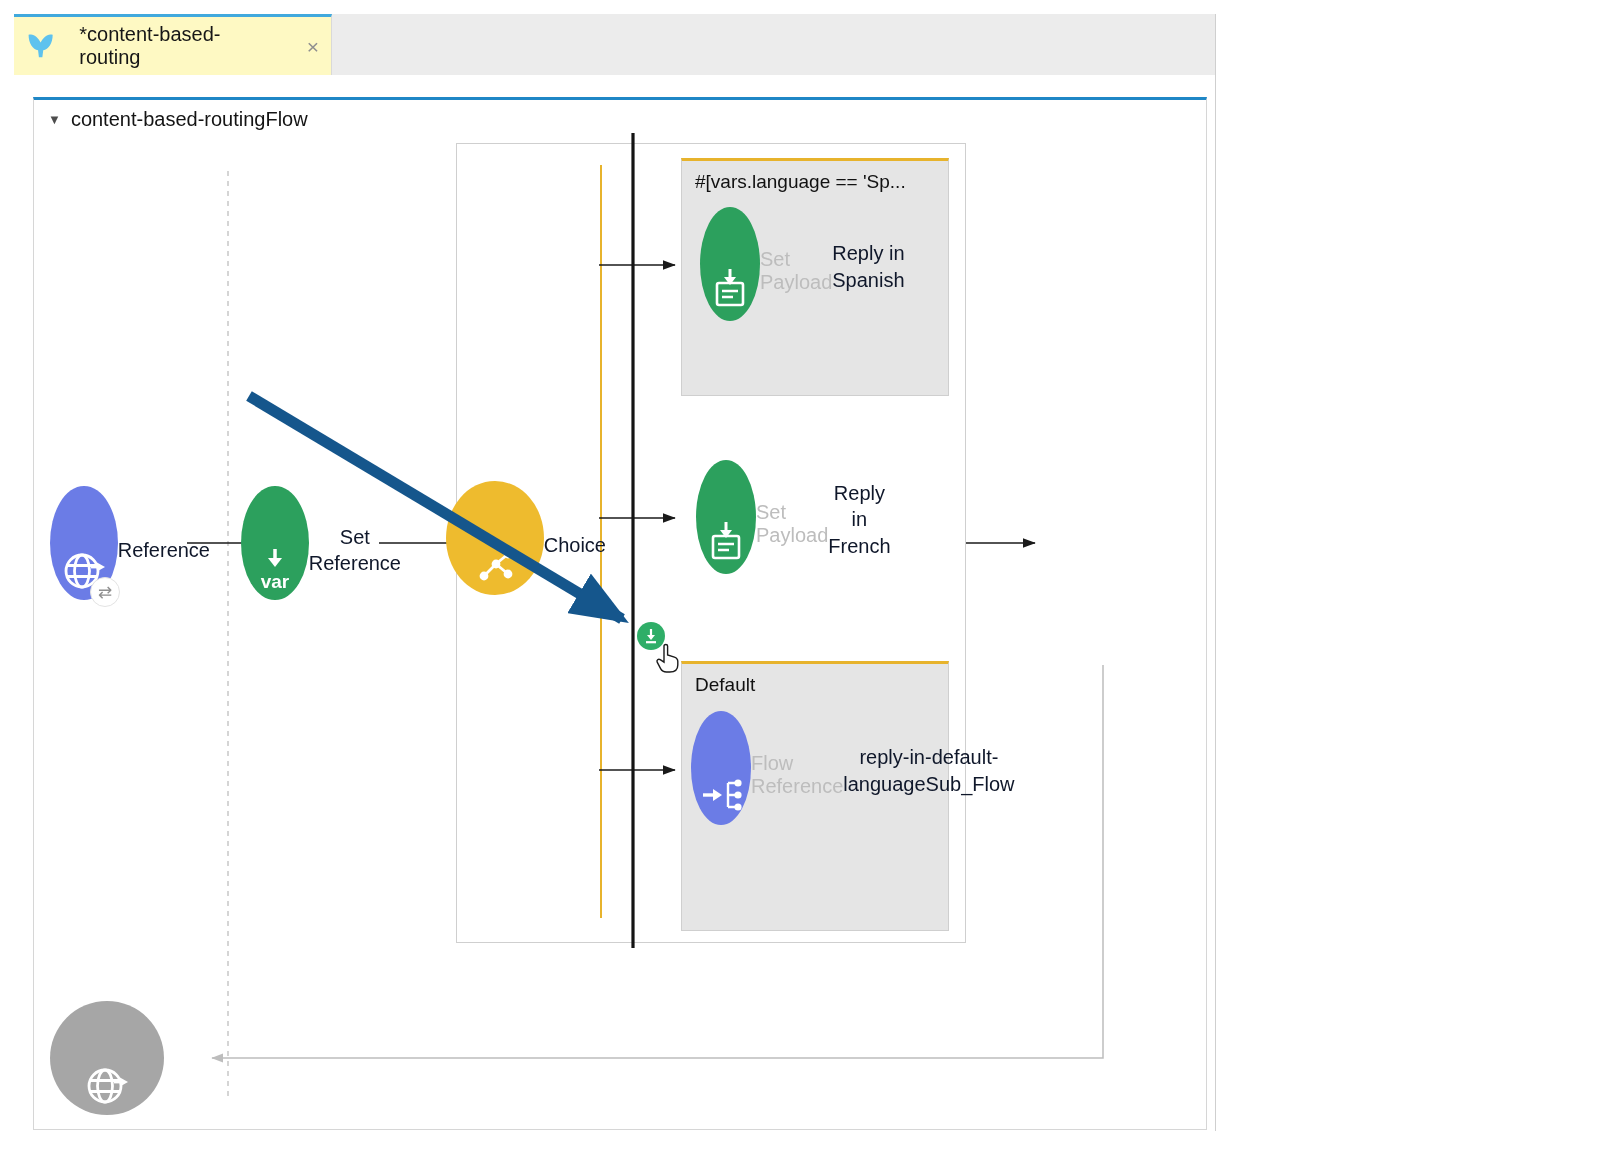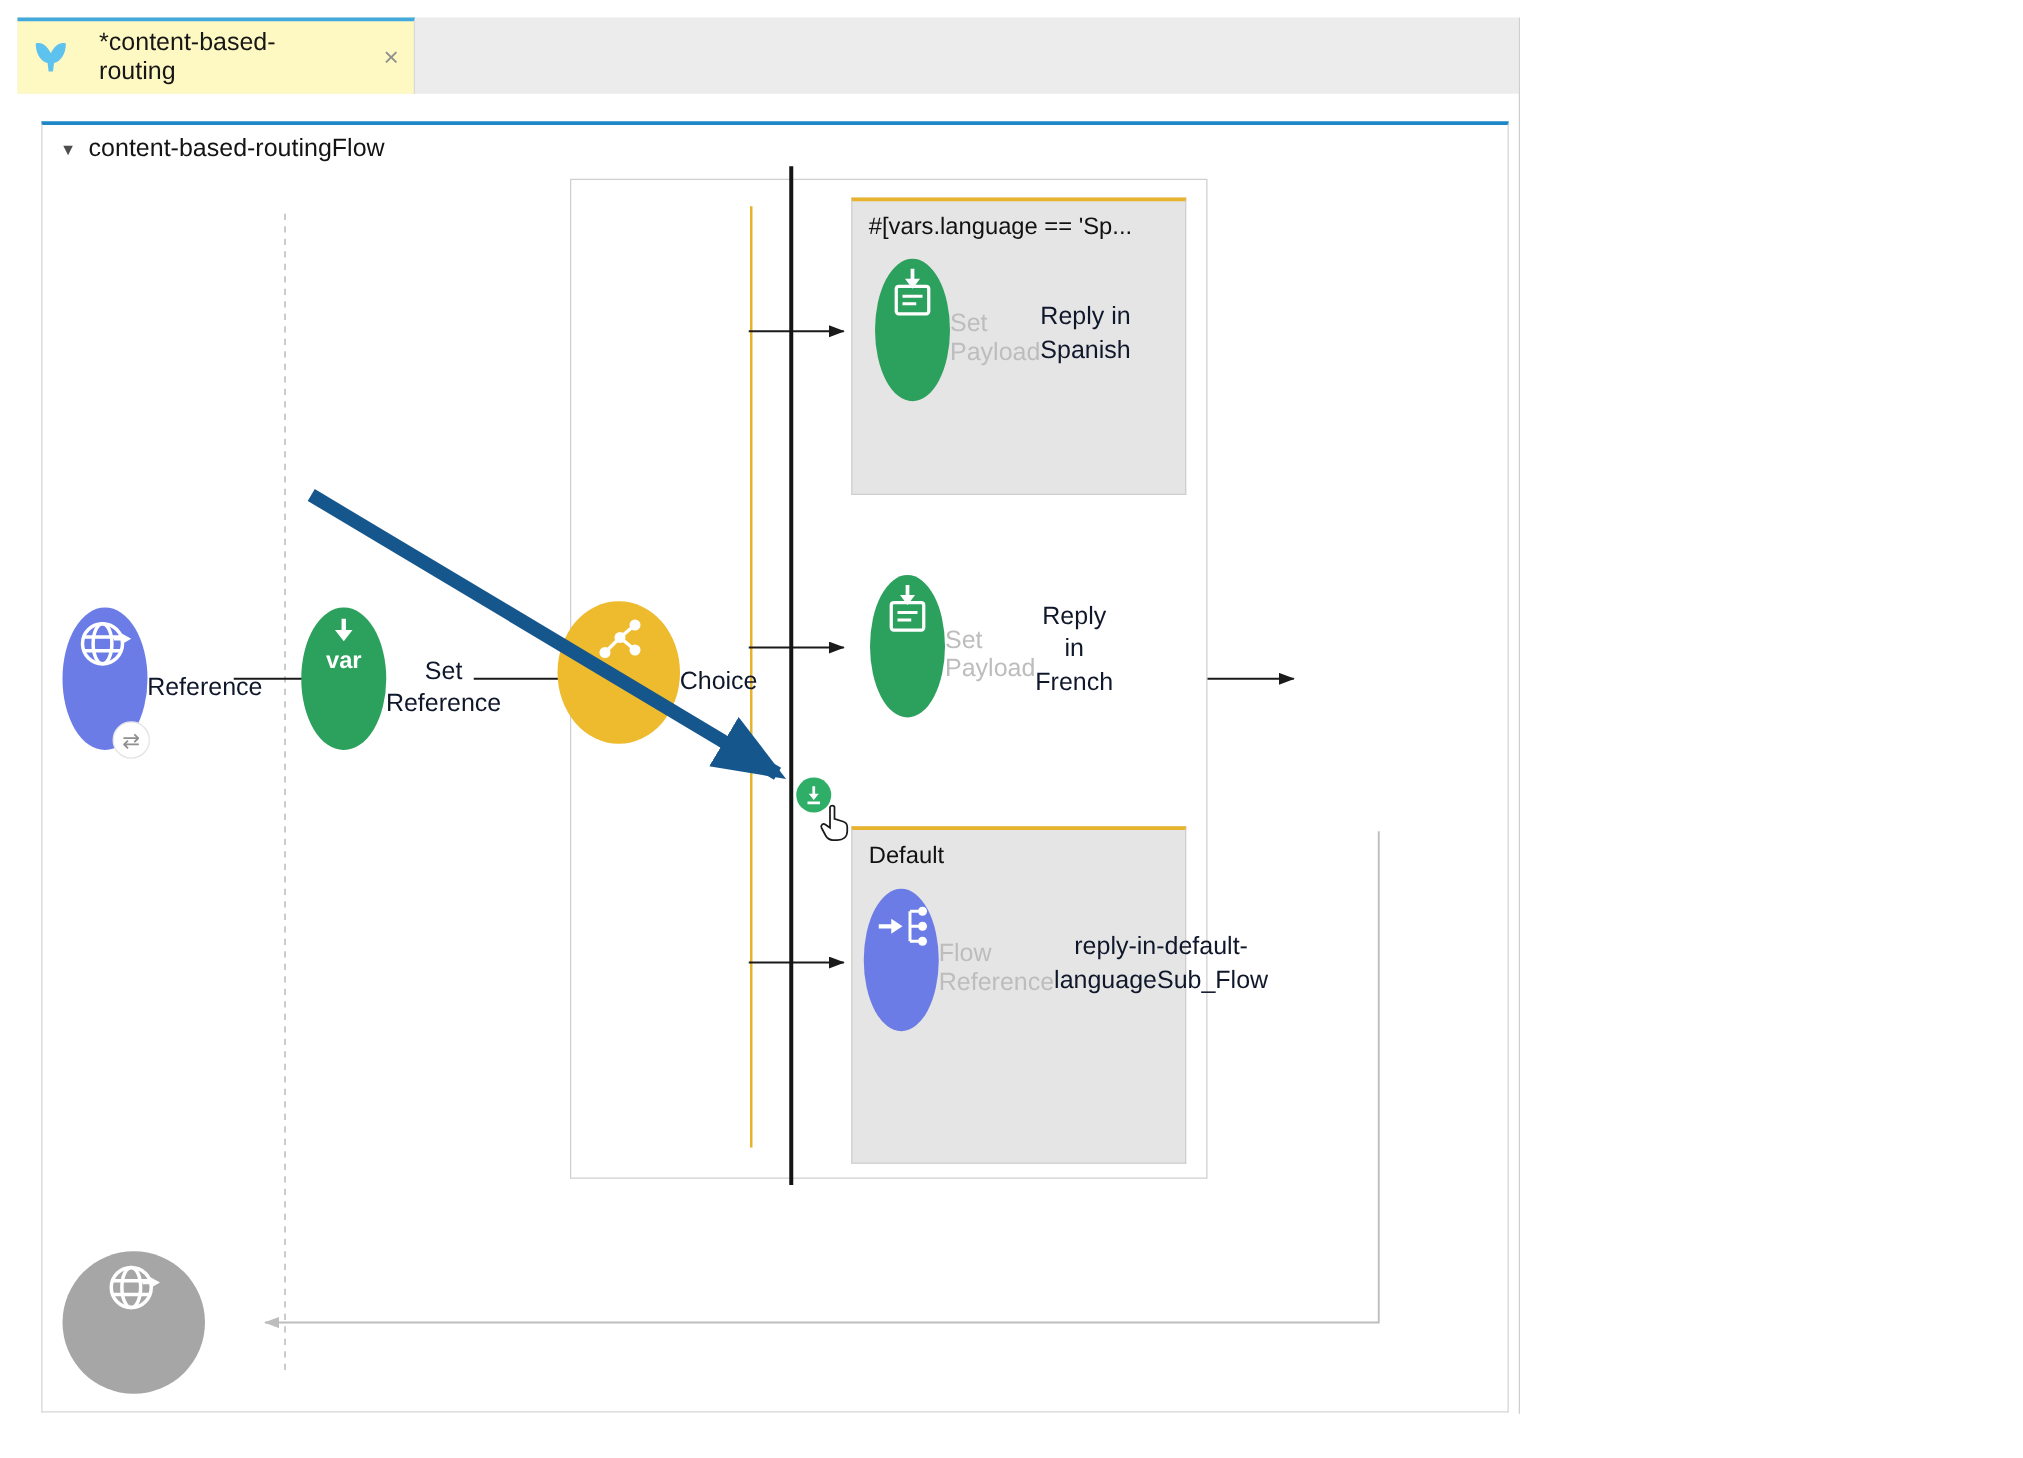--- a/index.html
+++ b/index.html
@@ -33,21 +33,21 @@
   .conn{stroke:#1a1a1a;stroke-width:1.6;fill:none}
   .mk-black{fill:#1a1a1a}.mk-gray{fill:#bdbdbd}.mk-blue{fill:var(--drag-arrow)}
   .dropline{stroke:#141414;stroke-width:3.2;fill:none}
   .yellowline{stroke:var(--route-accent);stroke-width:2;fill:none}
   .dashline{stroke:#c8c8c8;stroke-width:1.5;stroke-dasharray:5 5;fill:none}
   .returnline{stroke:#bdbdbd;stroke-width:1.5;fill:none}
   .dragline{stroke:var(--drag-arrow);stroke-width:11;fill:none}
 
   
   .node{position:absolute;display:flex;flex-direction:row;align-items:center;z-index:5;width:160px}
-  .node .circle{width:114px;height:114px;border-radius:50%;display:flex;align-items:flex-start;justify-content:center}
+  .node .circle{width:114px;height:114px;border-radius:50%;display:flex;align-items:flex-end;justify-content:center}
   .bg-purple{background:var(--node-purple)}
   .bg-green{background:var(--node-green)}
   .bg-yellow{background:var(--node-yellow)}
   .bg-gray{background:var(--node-gray)}
   .type-label{margin-top:14px;font-size:20px;color:var(--type-label)}
   .name-label{margin-top:5px;font-size:20px;color:#0f172a;text-align:center;line-height:1.32}
   .node.no-type .name-label{margin-top:14px}
   .node.wide{width:200px}
 
   .swap-badge{position:absolute;left:56px;top:477px;width:30px;height:30px;border-radius:50%;

